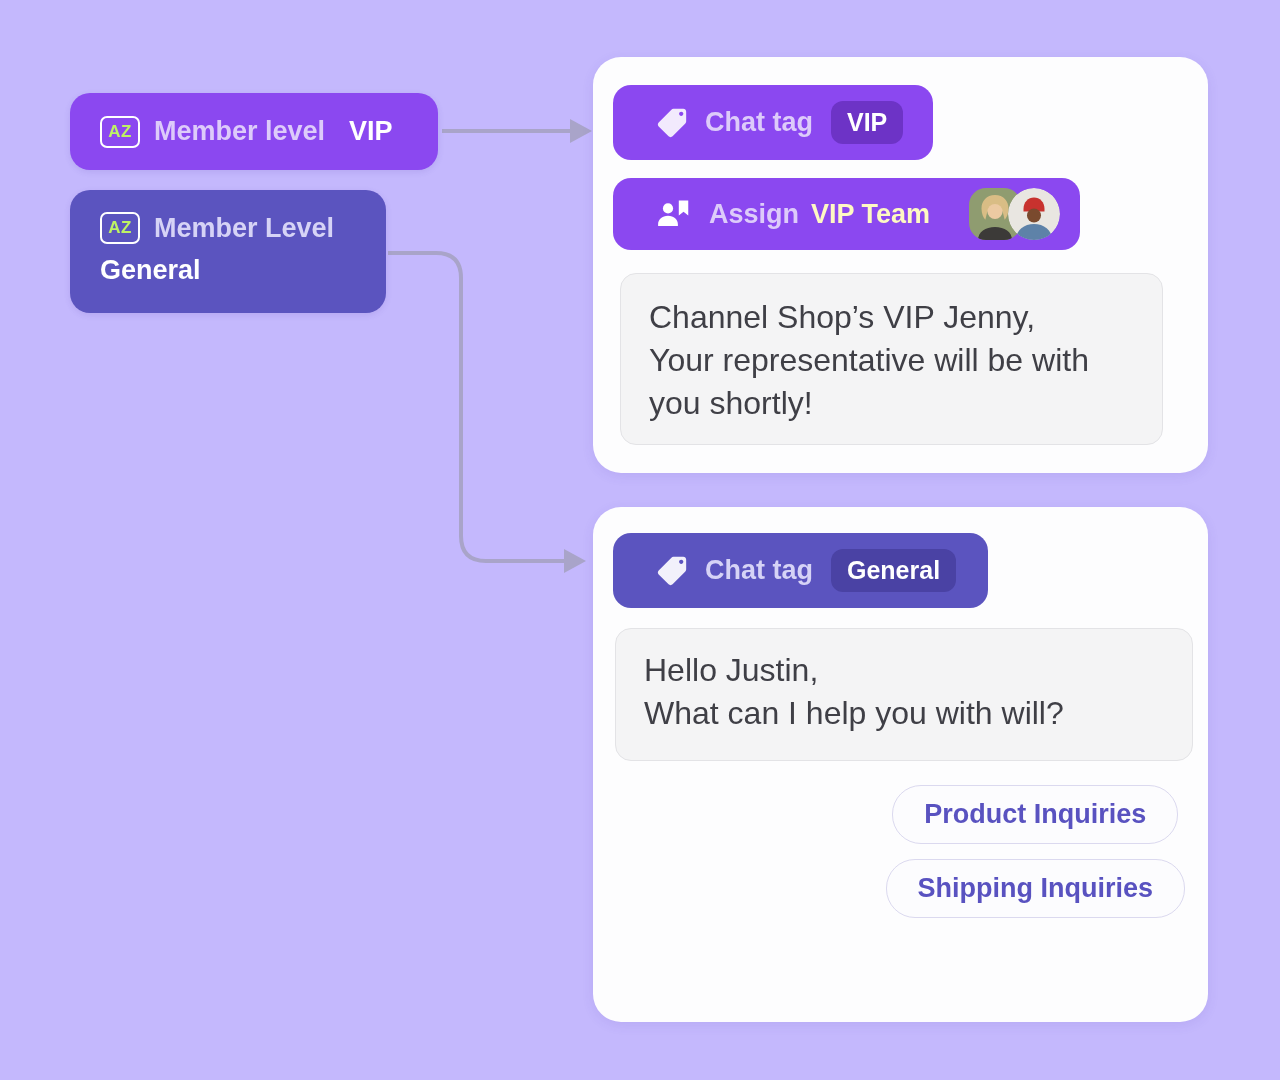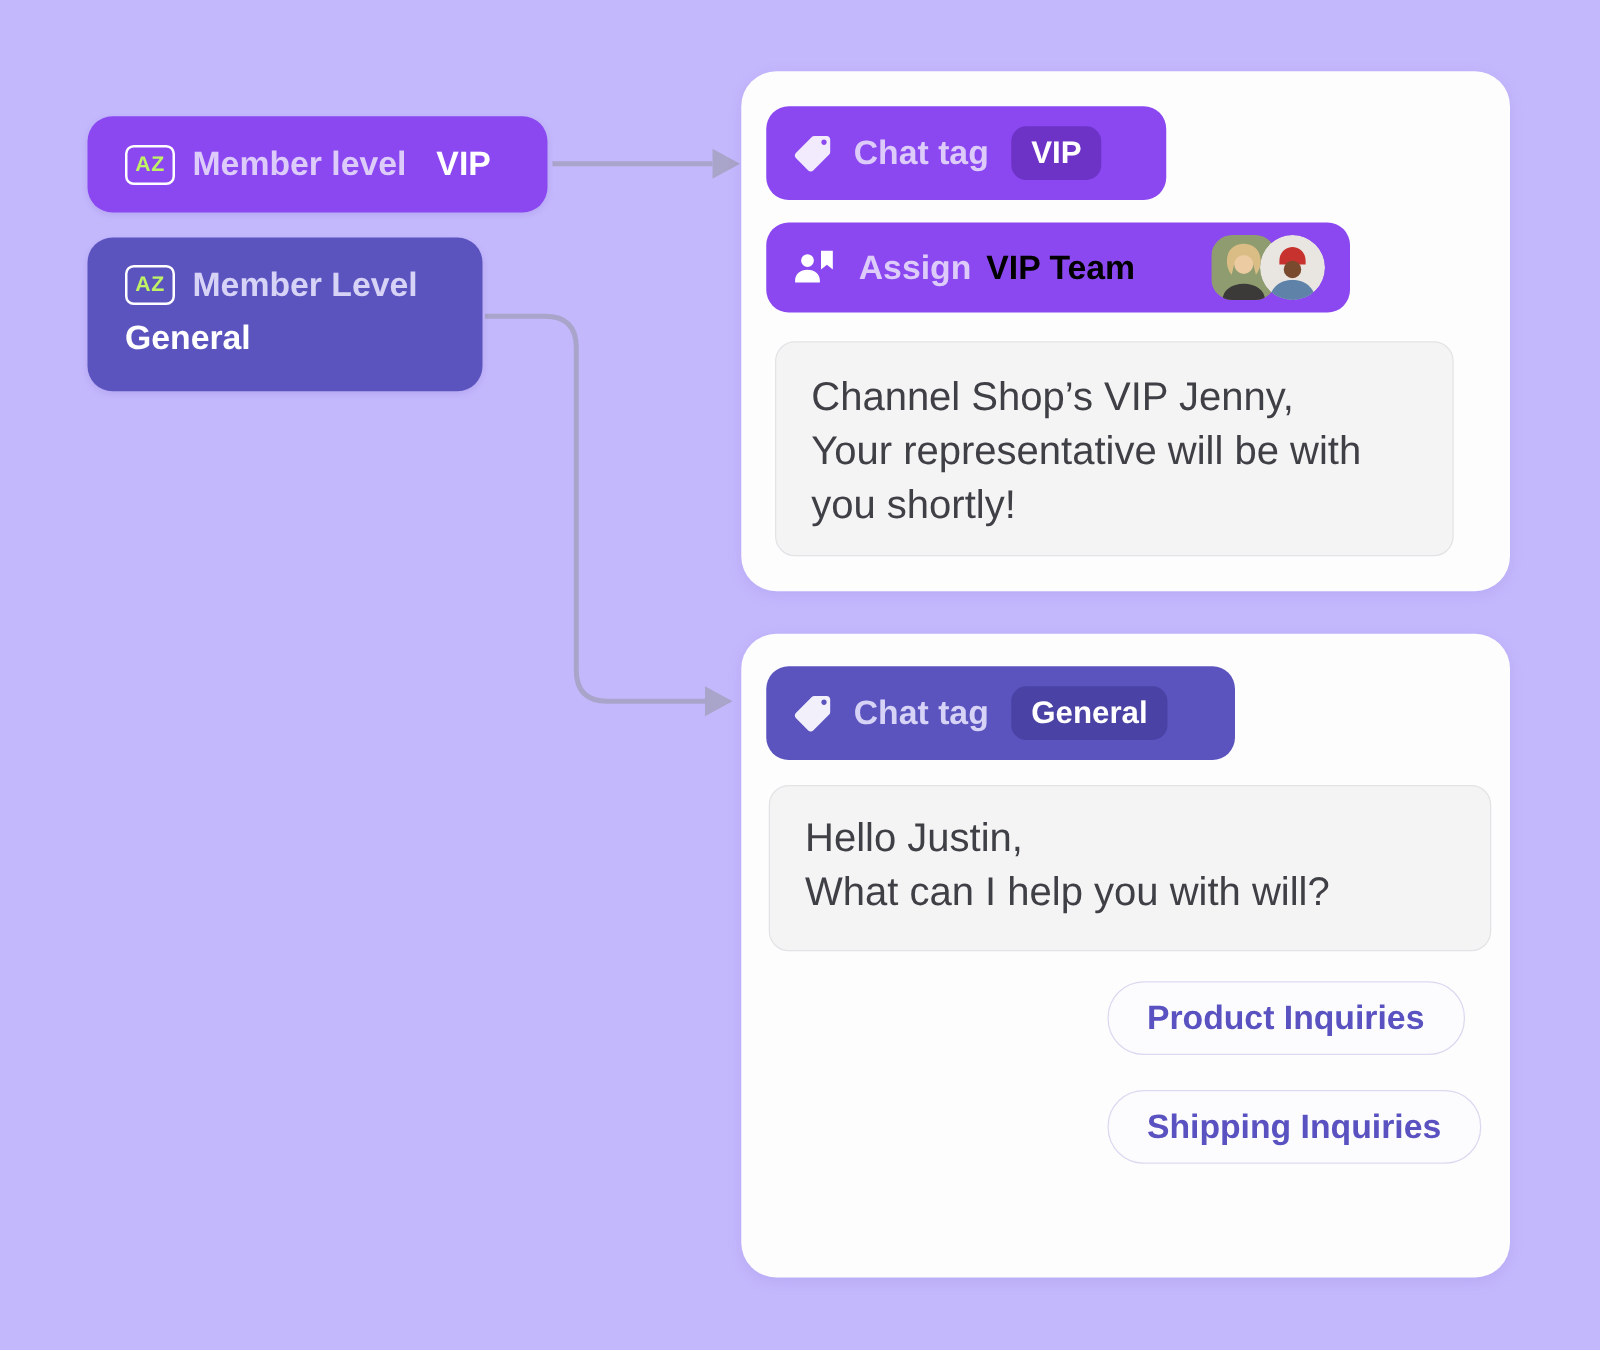--- a/index.html
+++ b/index.html
@@ -29,25 +29,25 @@
   .trigger.general .t-value{display:block;margin:11px 0 0 0;}
 
   
   .card{position:absolute;left:593px;width:615px;background:var(--c-card);
     border-radius:28px;box-shadow:0 3px 12px rgba(80,60,170,.10);}
   .card.vip{top:57px;height:416px;}
   .card.general{top:507px;height:515px;}
 
   
   .btn{position:absolute;display:flex;align-items:center;box-sizing:border-box;
-    border-radius:18px;padding:0 20px 0 20px;}
+    border-radius:18px;padding:0 20px 0 42px;}
   .btn .icon{display:inline-flex;flex:none;margin-right:16px;}
   .b-label{font-size:27px;font-weight:600;color:var(--c-label_on_purple);white-space:nowrap;}
   .on-indigo-label{color:var(--c-label_on_indigo);}
-  .b-value{font-size:27px;font-weight:700;color:#000000;white-space:nowrap;margin-left:12px;}
+  .b-value{font-size:27px;font-weight:700;color:#fef9c3;white-space:nowrap;margin-left:12px;}
   .chat-tag-vip{left:20px;top:28px;width:320px;height:75px;background:var(--c-purple);}
   .assign{left:20px;top:121px;width:467px;height:72px;background:var(--c-purple);}
   .chat-tag-general{left:20px;top:26px;width:375px;height:75px;background:var(--c-indigo);}
   .badge{border-radius:12px;padding:7px 16px;font-size:25px;font-weight:700;color:#fff;
     margin-left:18px;white-space:nowrap;}
   .badge.p{background:var(--c-purple_badge);}
   .badge.i{background:var(--c-indigo_badge);}
 
   
   .avatars{margin-left:auto;display:flex;align-items:center;}
@@ -58,21 +58,21 @@
 
   
   .bubble{position:absolute;box-sizing:border-box;background:var(--c-bubble_bg);
     border:1.5px solid var(--c-bubble_border);border-radius:16px;
     color:var(--c-text_dark);font-size:32px;line-height:43px;padding:22px 28px;}
   .bubble.b1{left:27px;top:216px;width:543px;height:172px;}
   .bubble.b2{left:22px;top:121px;width:578px;height:133px;padding-top:20px;}
 
   
   .quick{position:absolute;right:23px;top:278px;display:flex;flex-direction:column;
-    align-items:flex-start;gap:28px;}
+    align-items:center;gap:15px;}
   .qr{display:inline-flex;align-items:center;justify-content:center;height:57px;
     padding:0 31px;border-radius:29px;background:var(--c-option_bg);
     border:1.5px solid var(--c-option_border);color:var(--c-option_text);
     font-size:27px;font-weight:600;white-space:nowrap;cursor:pointer;}
 </style>
 </head>
 <body>
 
 <div class="canvas">
 

